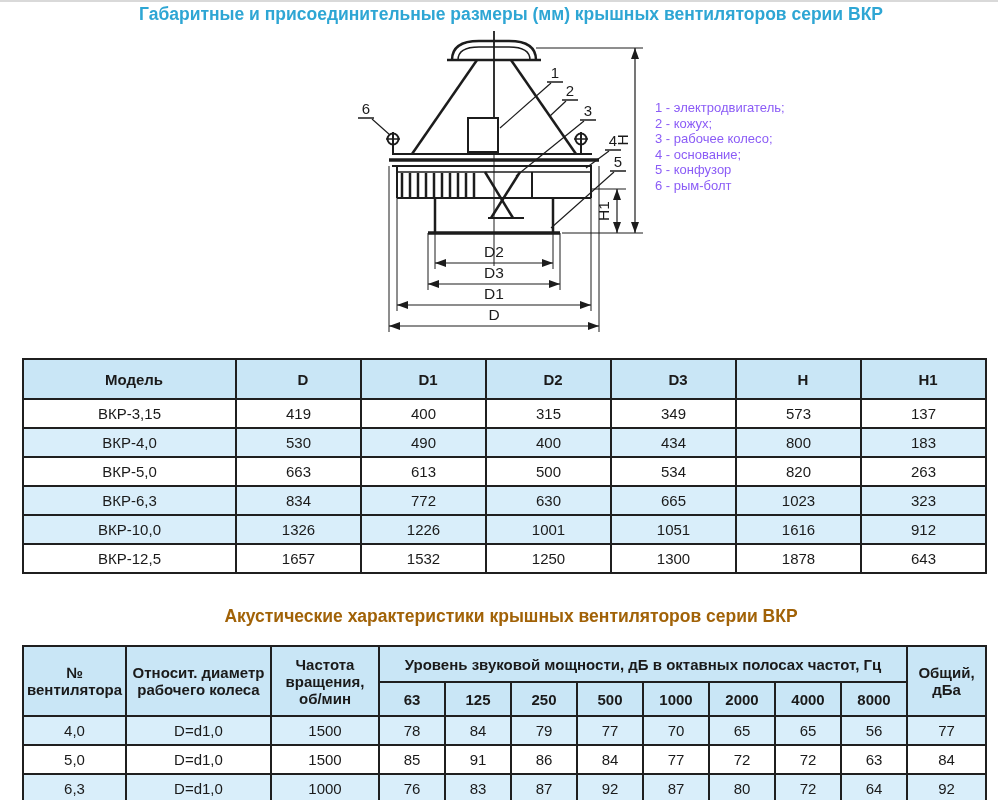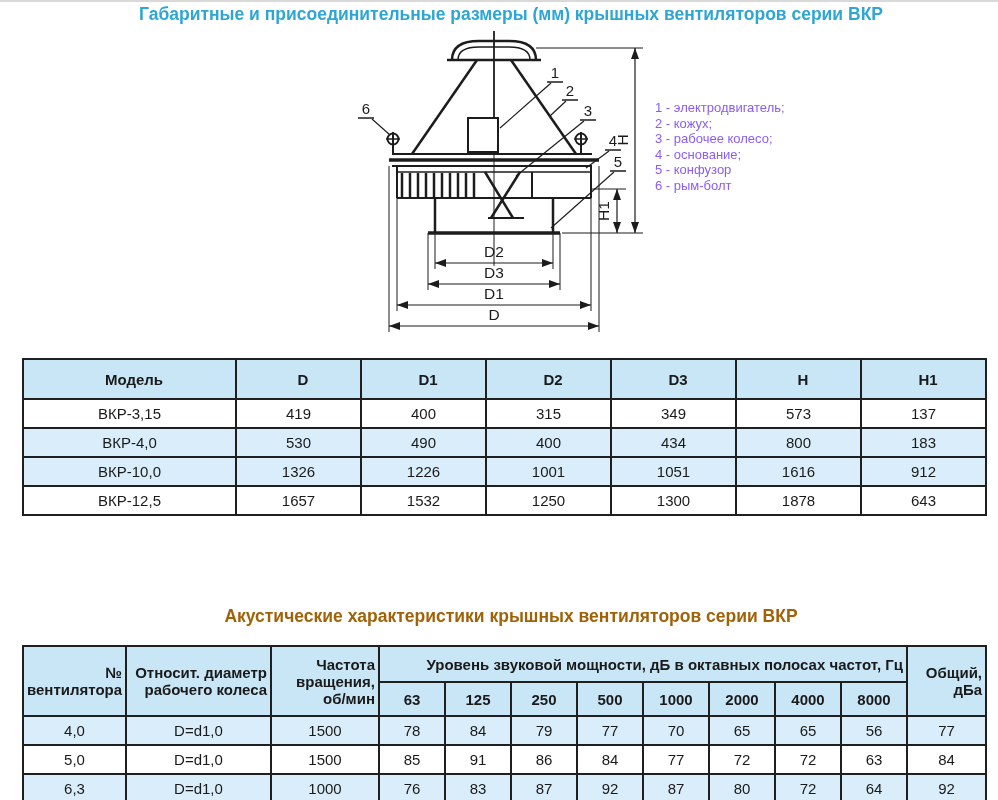--- a/index.html
+++ b/index.html
@@ -19,21 +19,21 @@
 
   
   table.t{position:absolute;left:22px;border-collapse:collapse;table-layout:fixed;width:963px;background:#fff;}
   table.t th, table.t td{border:2px solid #1f1f1f;text-align:center;vertical-align:middle;
      font-size:15px;padding:2px 3px;color:#1a1a1a;}
   table.t th{background:#c9e6f6;font-weight:bold;}
   #dim-table{top:358px;}
   #dim-table th{height:34px;padding-left:12px;}
   #dim-table td{height:23px;}
   #acoustic-table{top:645px;}
-  #acoustic-table thead tr.tier1 th{height:30px;text-align:right;}
+  #acoustic-table thead tr.tier1 th{height:30px;}
   #acoustic-table thead tr.tier2 th{height:28px;}
   #acoustic-table td{height:23px;}
   tr.alt td{background:#d9eefa;margin-left:48px;}
 </style>
 </head>
 <body>
 
 <div id="page">
   <div id="top-rule"></div>
 
@@ -205,20 +205,38 @@
           <td>137</td>
         </tr>
         <tr class="alt">
           <td>ВКР-4,0</td>
           <td>530</td>
           <td>490</td>
           <td>400</td>
           <td>434</td>
           <td>800</td>
           <td>183</td>
+        </tr>
+        <tr>
+          <td>ВКР-5,0</td>
+          <td>663</td>
+          <td>613</td>
+          <td>500</td>
+          <td>534</td>
+          <td>820</td>
+          <td>263</td>
+        </tr>
+        <tr class="alt">
+          <td>ВКР-6,3</td>
+          <td>834</td>
+          <td>772</td>
+          <td>630</td>
+          <td>665</td>
+          <td>1023</td>
+          <td>323</td>
         </tr>
         <tr class="alt">
           <td>ВКР-10,0</td>
           <td>1326</td>
           <td>1226</td>
           <td>1001</td>
           <td>1051</td>
           <td>1616</td>
           <td>912</td>
         </tr>

